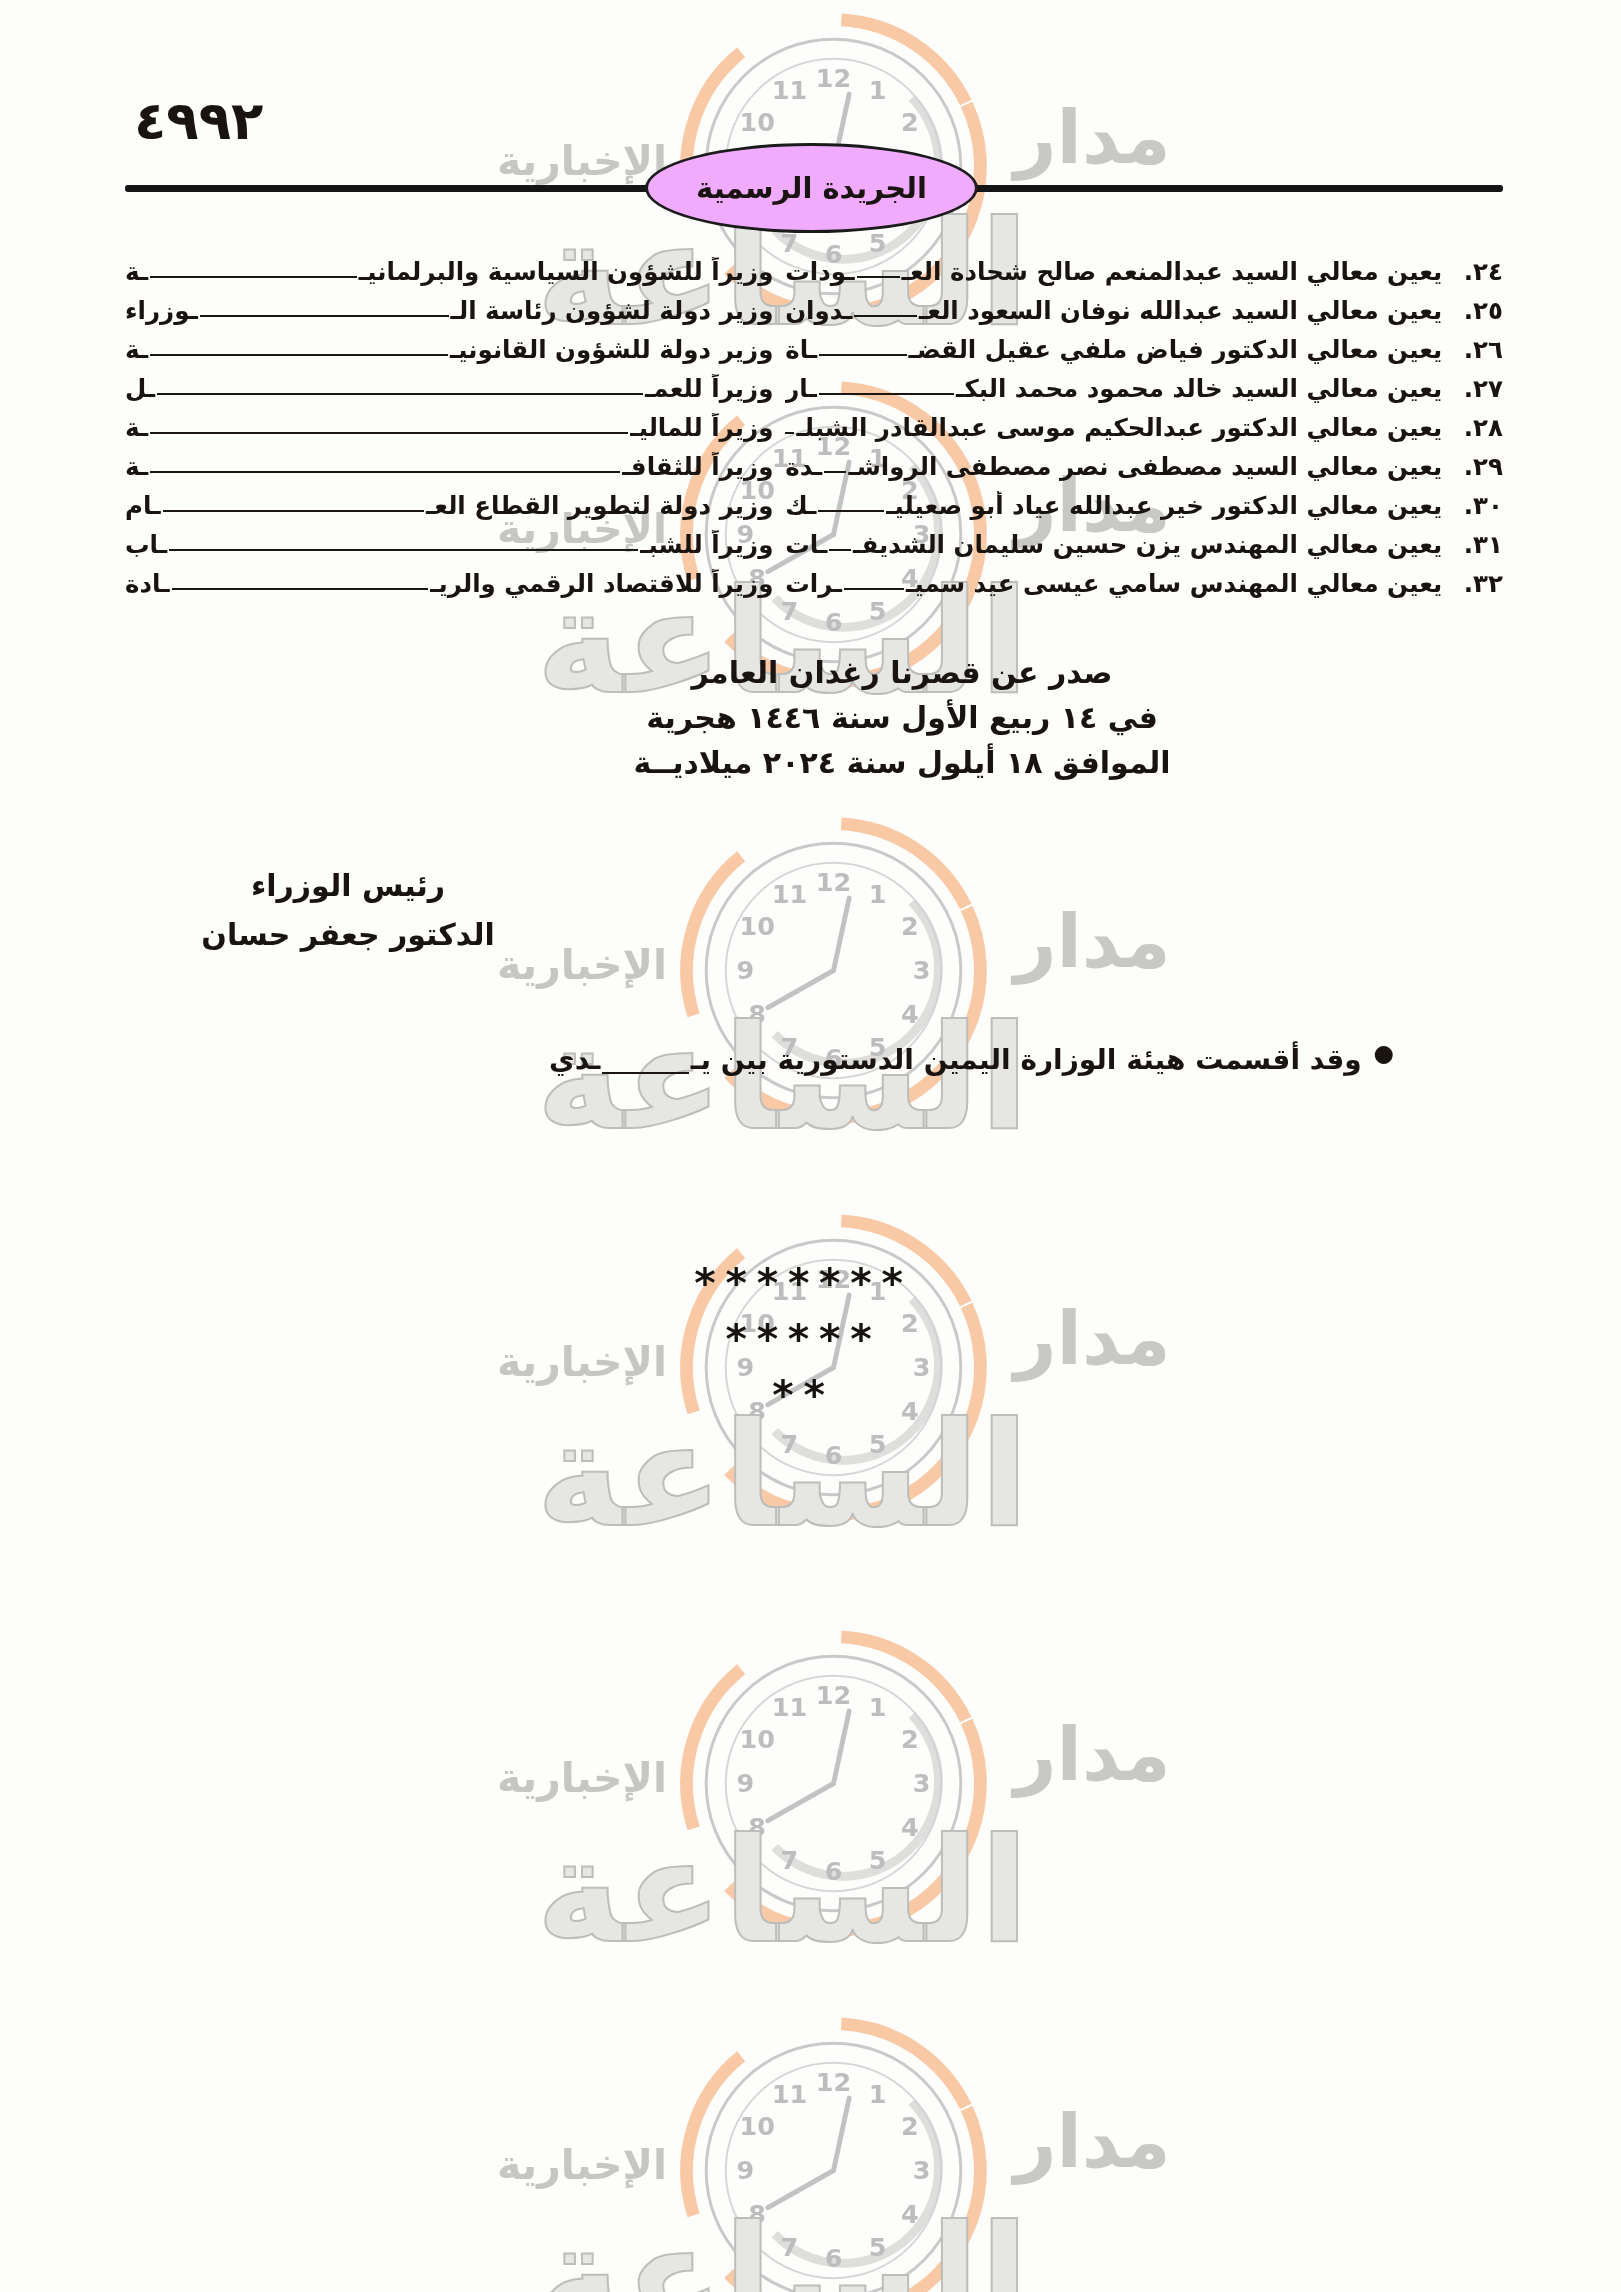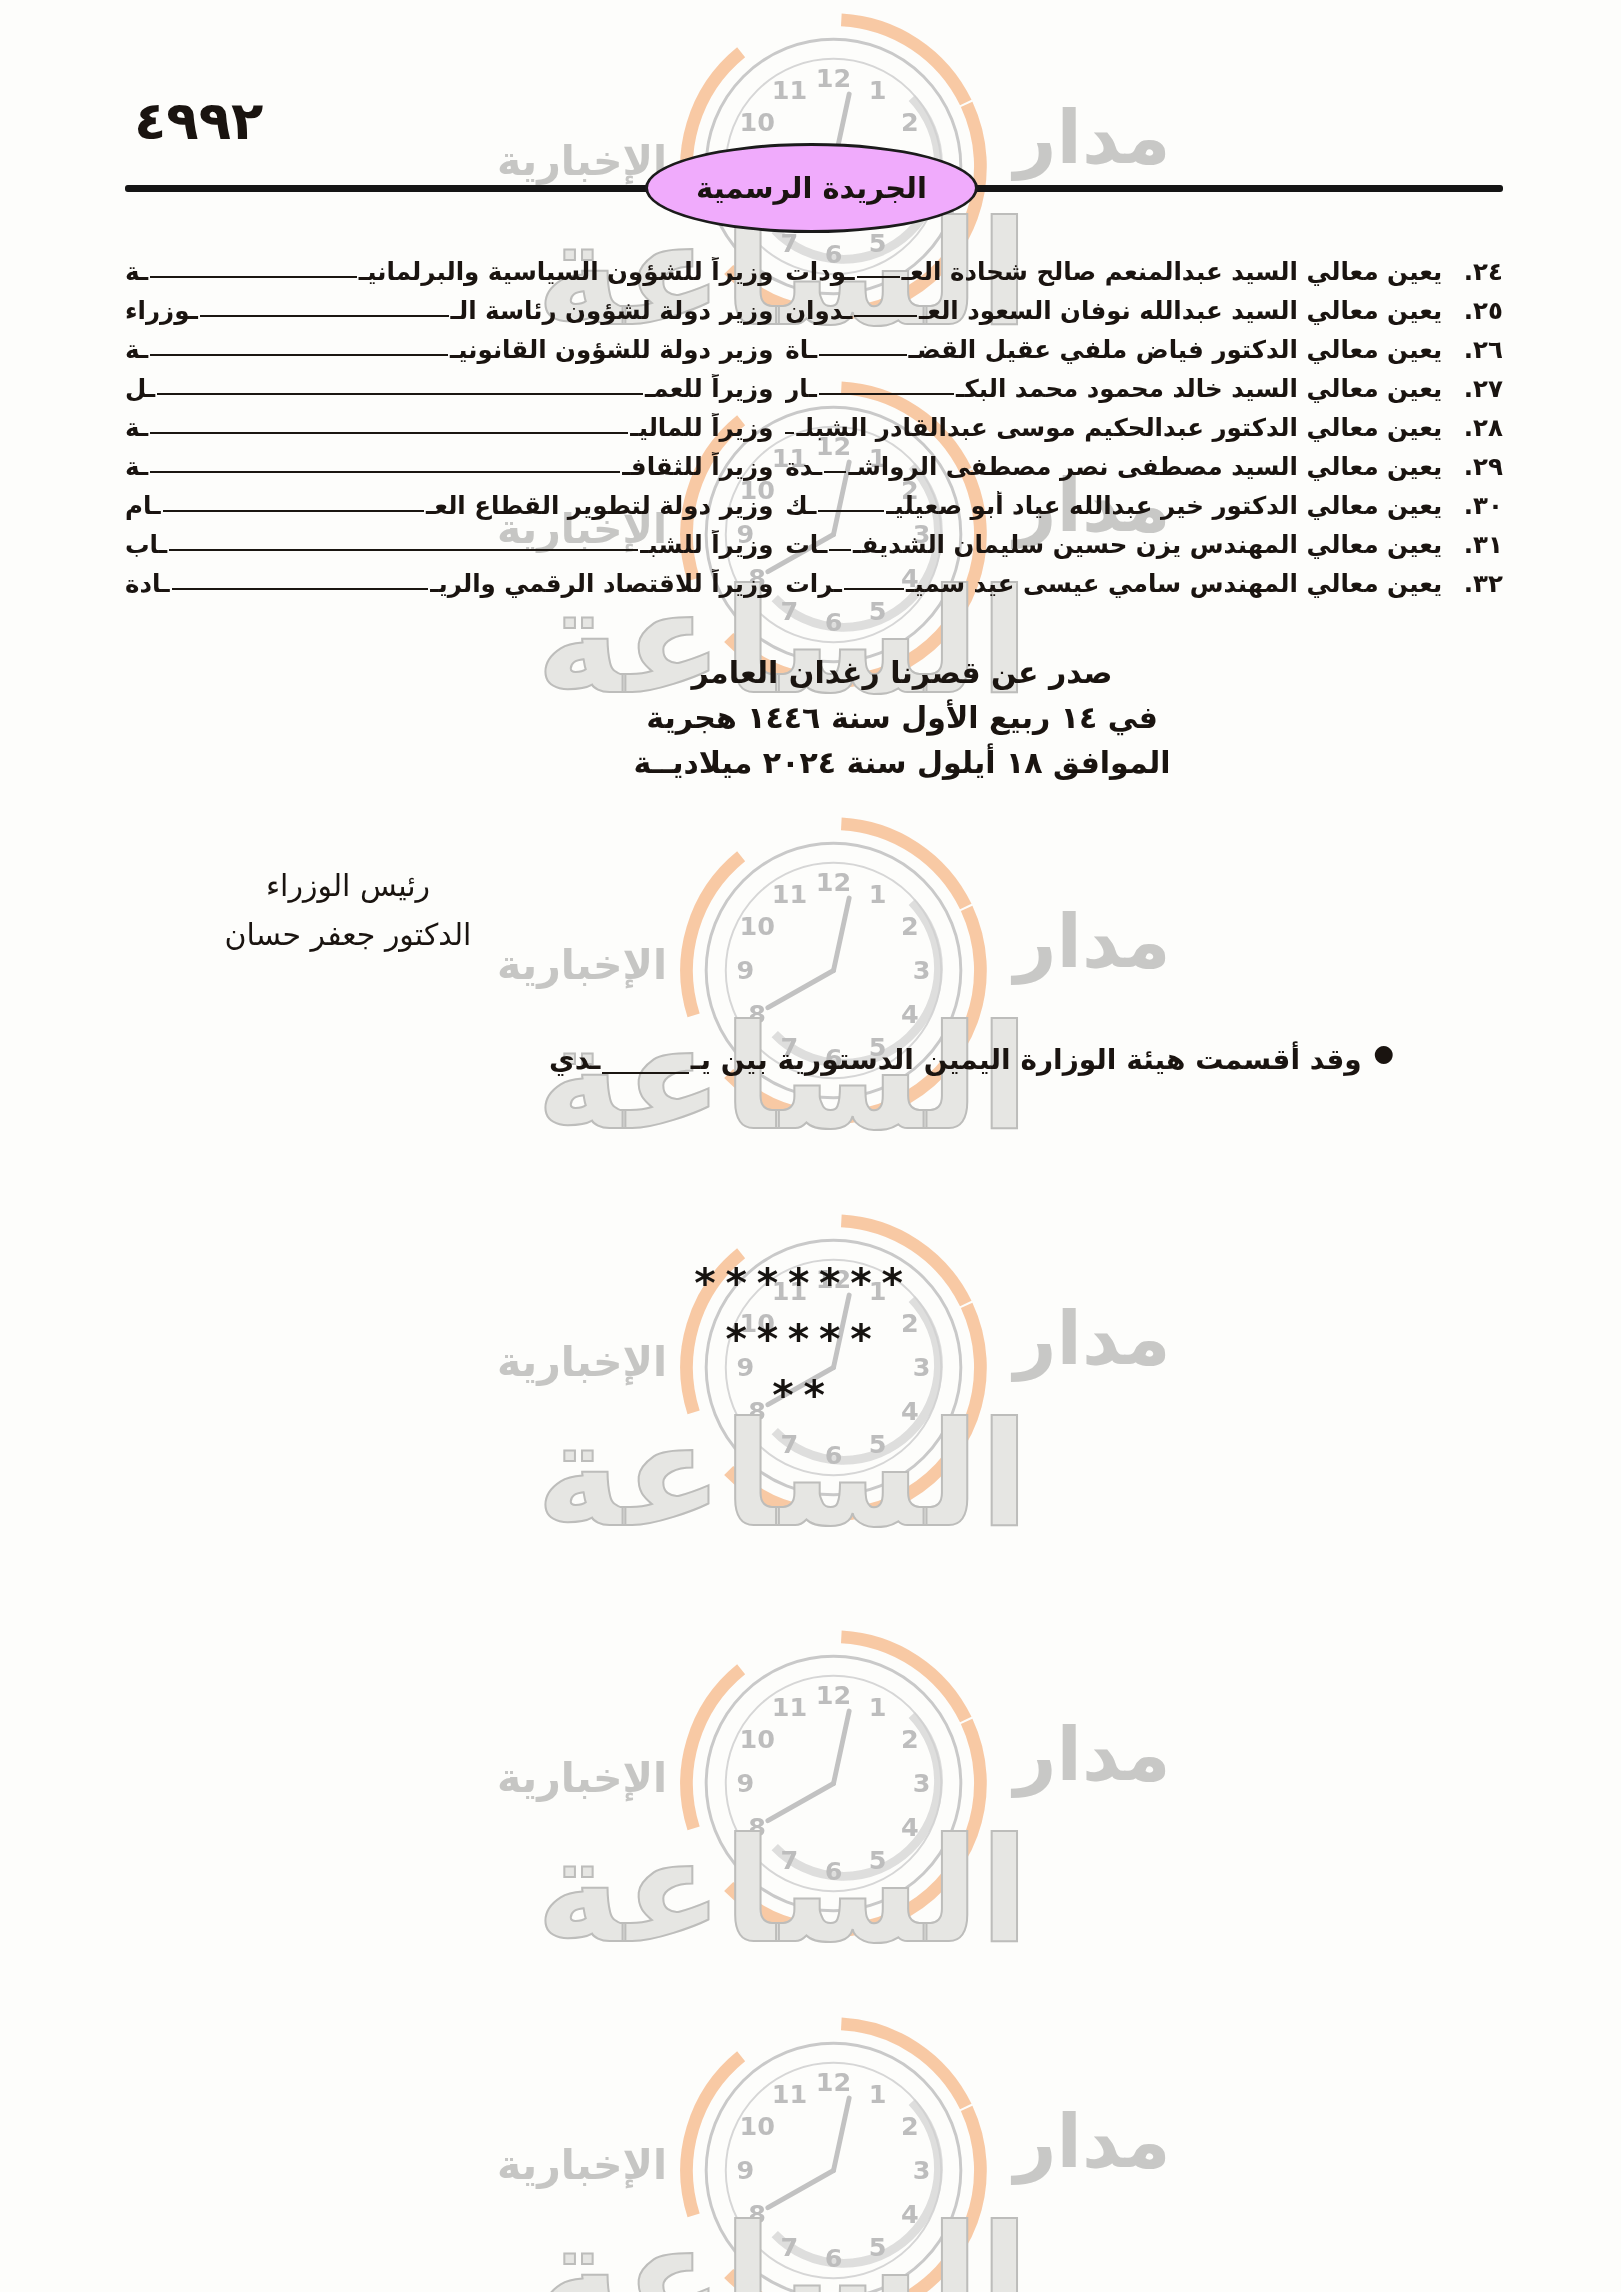--- a/index.html
+++ b/index.html
@@ -42,21 +42,21 @@
          font-size:24.5px; font-weight:bold; white-space:nowrap; }
   .num { flex:0 0 49px; text-align:right; }
   .appt { flex:0 0 657px; display:flex; direction:rtl; align-items:flex-end; min-width:0; overflow:hidden; }
   .role { flex:1 1 auto; display:flex; direction:rtl; align-items:flex-end; min-width:0; overflow:hidden; }
   .kash { flex:1 1 13.7px; min-width:9.8px; border-bottom:2.9px solid #1b1611; margin:0 2px 7.8px 2px; }
 
   .issuance { position:absolute; left:510px; top:639px; width:784px; text-align:center;
               font-size:30px; font-weight:bold; line-height:45px; direction:rtl;margin-top:11px; }
 
   .signature { position:absolute; left:196px; top:861px; width:304px; text-align:center;
-               font-size:30px; font-weight:normal; line-height:49px; direction:rtl; }
+               font-size:30px; font-weight:bold; line-height:49px; direction:rtl; }
 
   .oath { position:absolute; left:549px; top:1037px; width:845px; direction:rtl;
           font-size:28px; font-weight:bold; line-height:45px; }
   .oath-line1 { display:flex; direction:rtl; align-items:flex-end; white-space:nowrap; height:45px; }
   .bullet { flex:none; font-size:23.5px; margin:0 0 5.9px 11.8px; }
   .oath-line2 { padding-right:33px; text-align:right; white-space:nowrap; }
 
   .stars { position:absolute; left:627px; top:1255px; width:353px; text-align:center;
            font-size:41px; font-weight:bold; line-height:56px; letter-spacing:9.8px; color:#161310; }
 </style>

